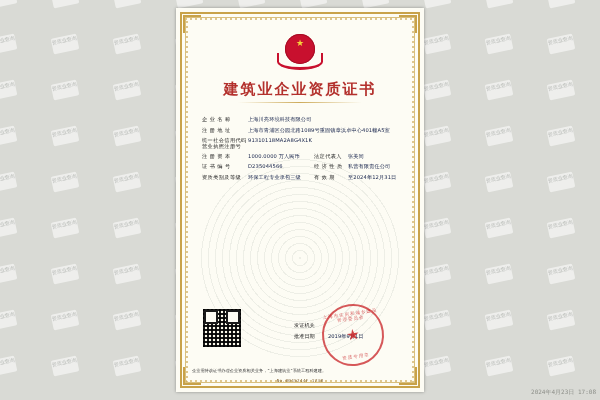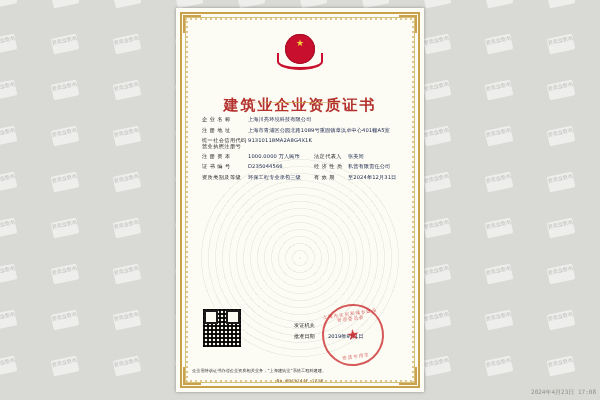--- a/index.html
+++ b/index.html
@@ -149,21 +149,20 @@
     position: absolute;
     left: 0;
     right: 0;
     top: 72px;
     text-align: center;
     color: #b3302c;
     font-size: 15px;
     letter-spacing: 2px;
     font-weight: bold;
     font-family: "DejaVu Sans", sans-serif;
-    margin-top: 16px;
   }
   .title-rule {
     position: absolute;
     left: 62px;
     right: 62px;
     top: 94px;
     height: 1px;
     background: linear-gradient(90deg, rgba(200,162,74,0) 0%, rgba(200,162,74,.9) 50%, rgba(200,162,74,0) 100%);
   }
 

